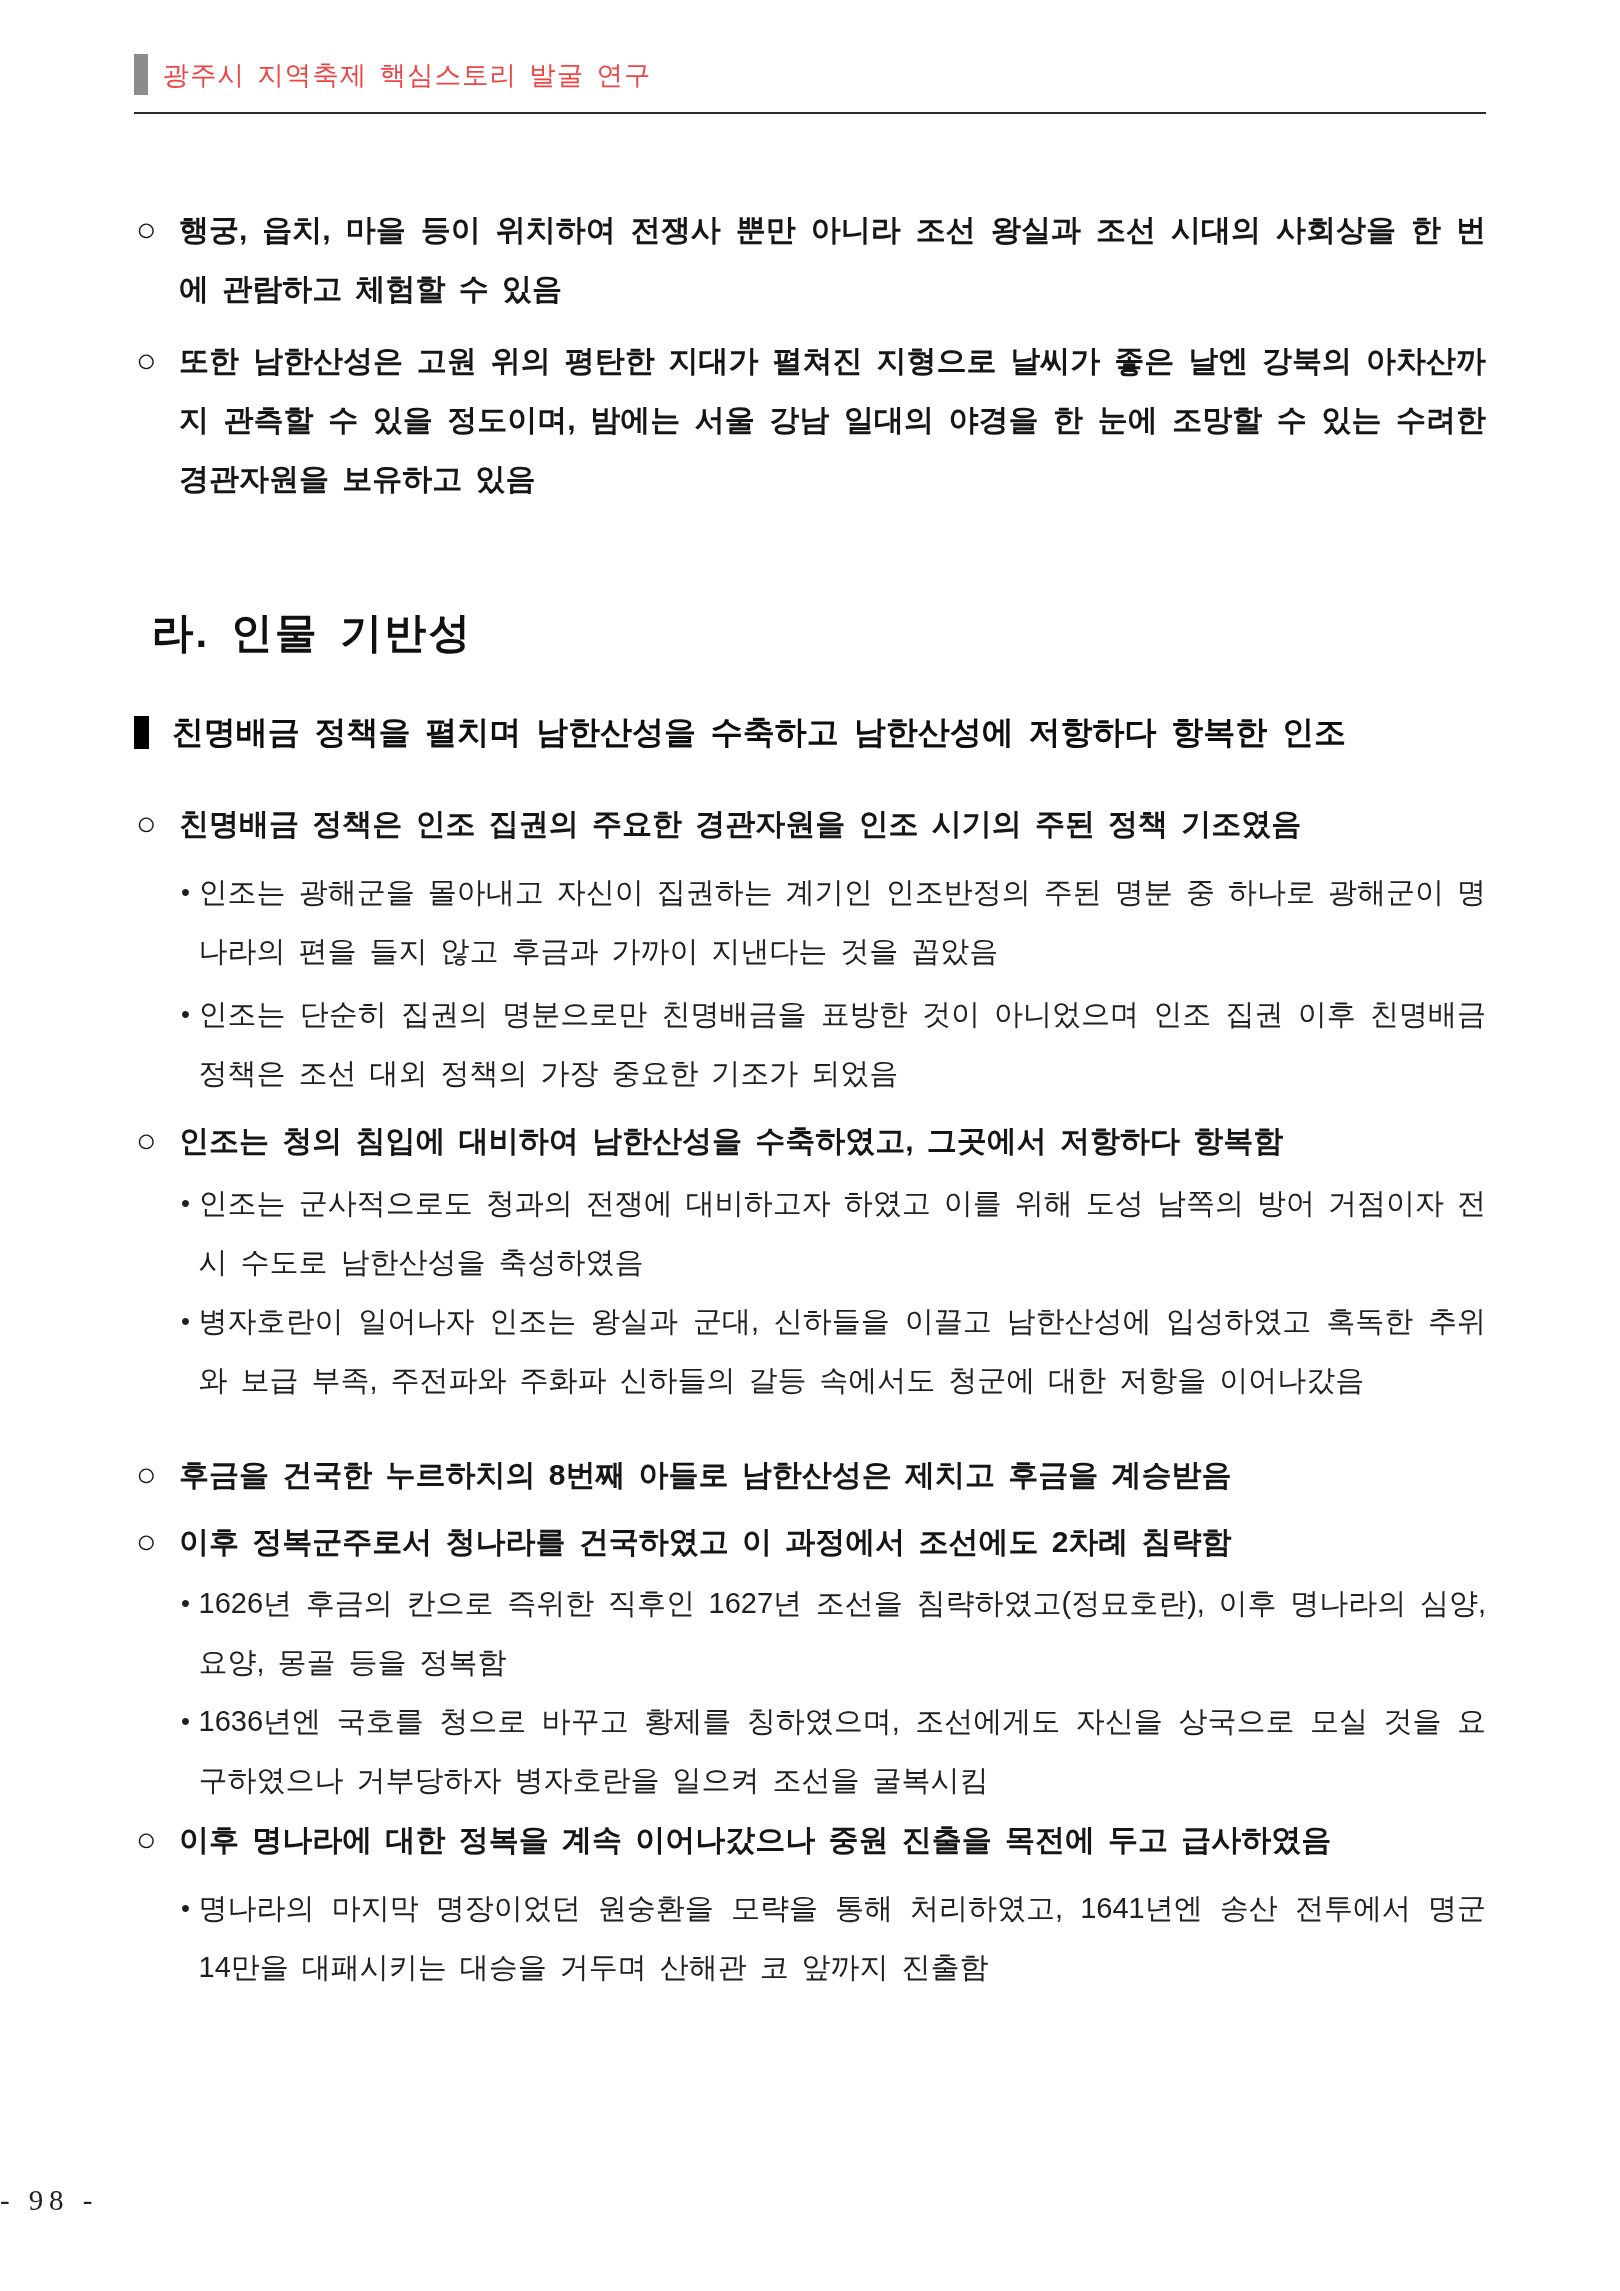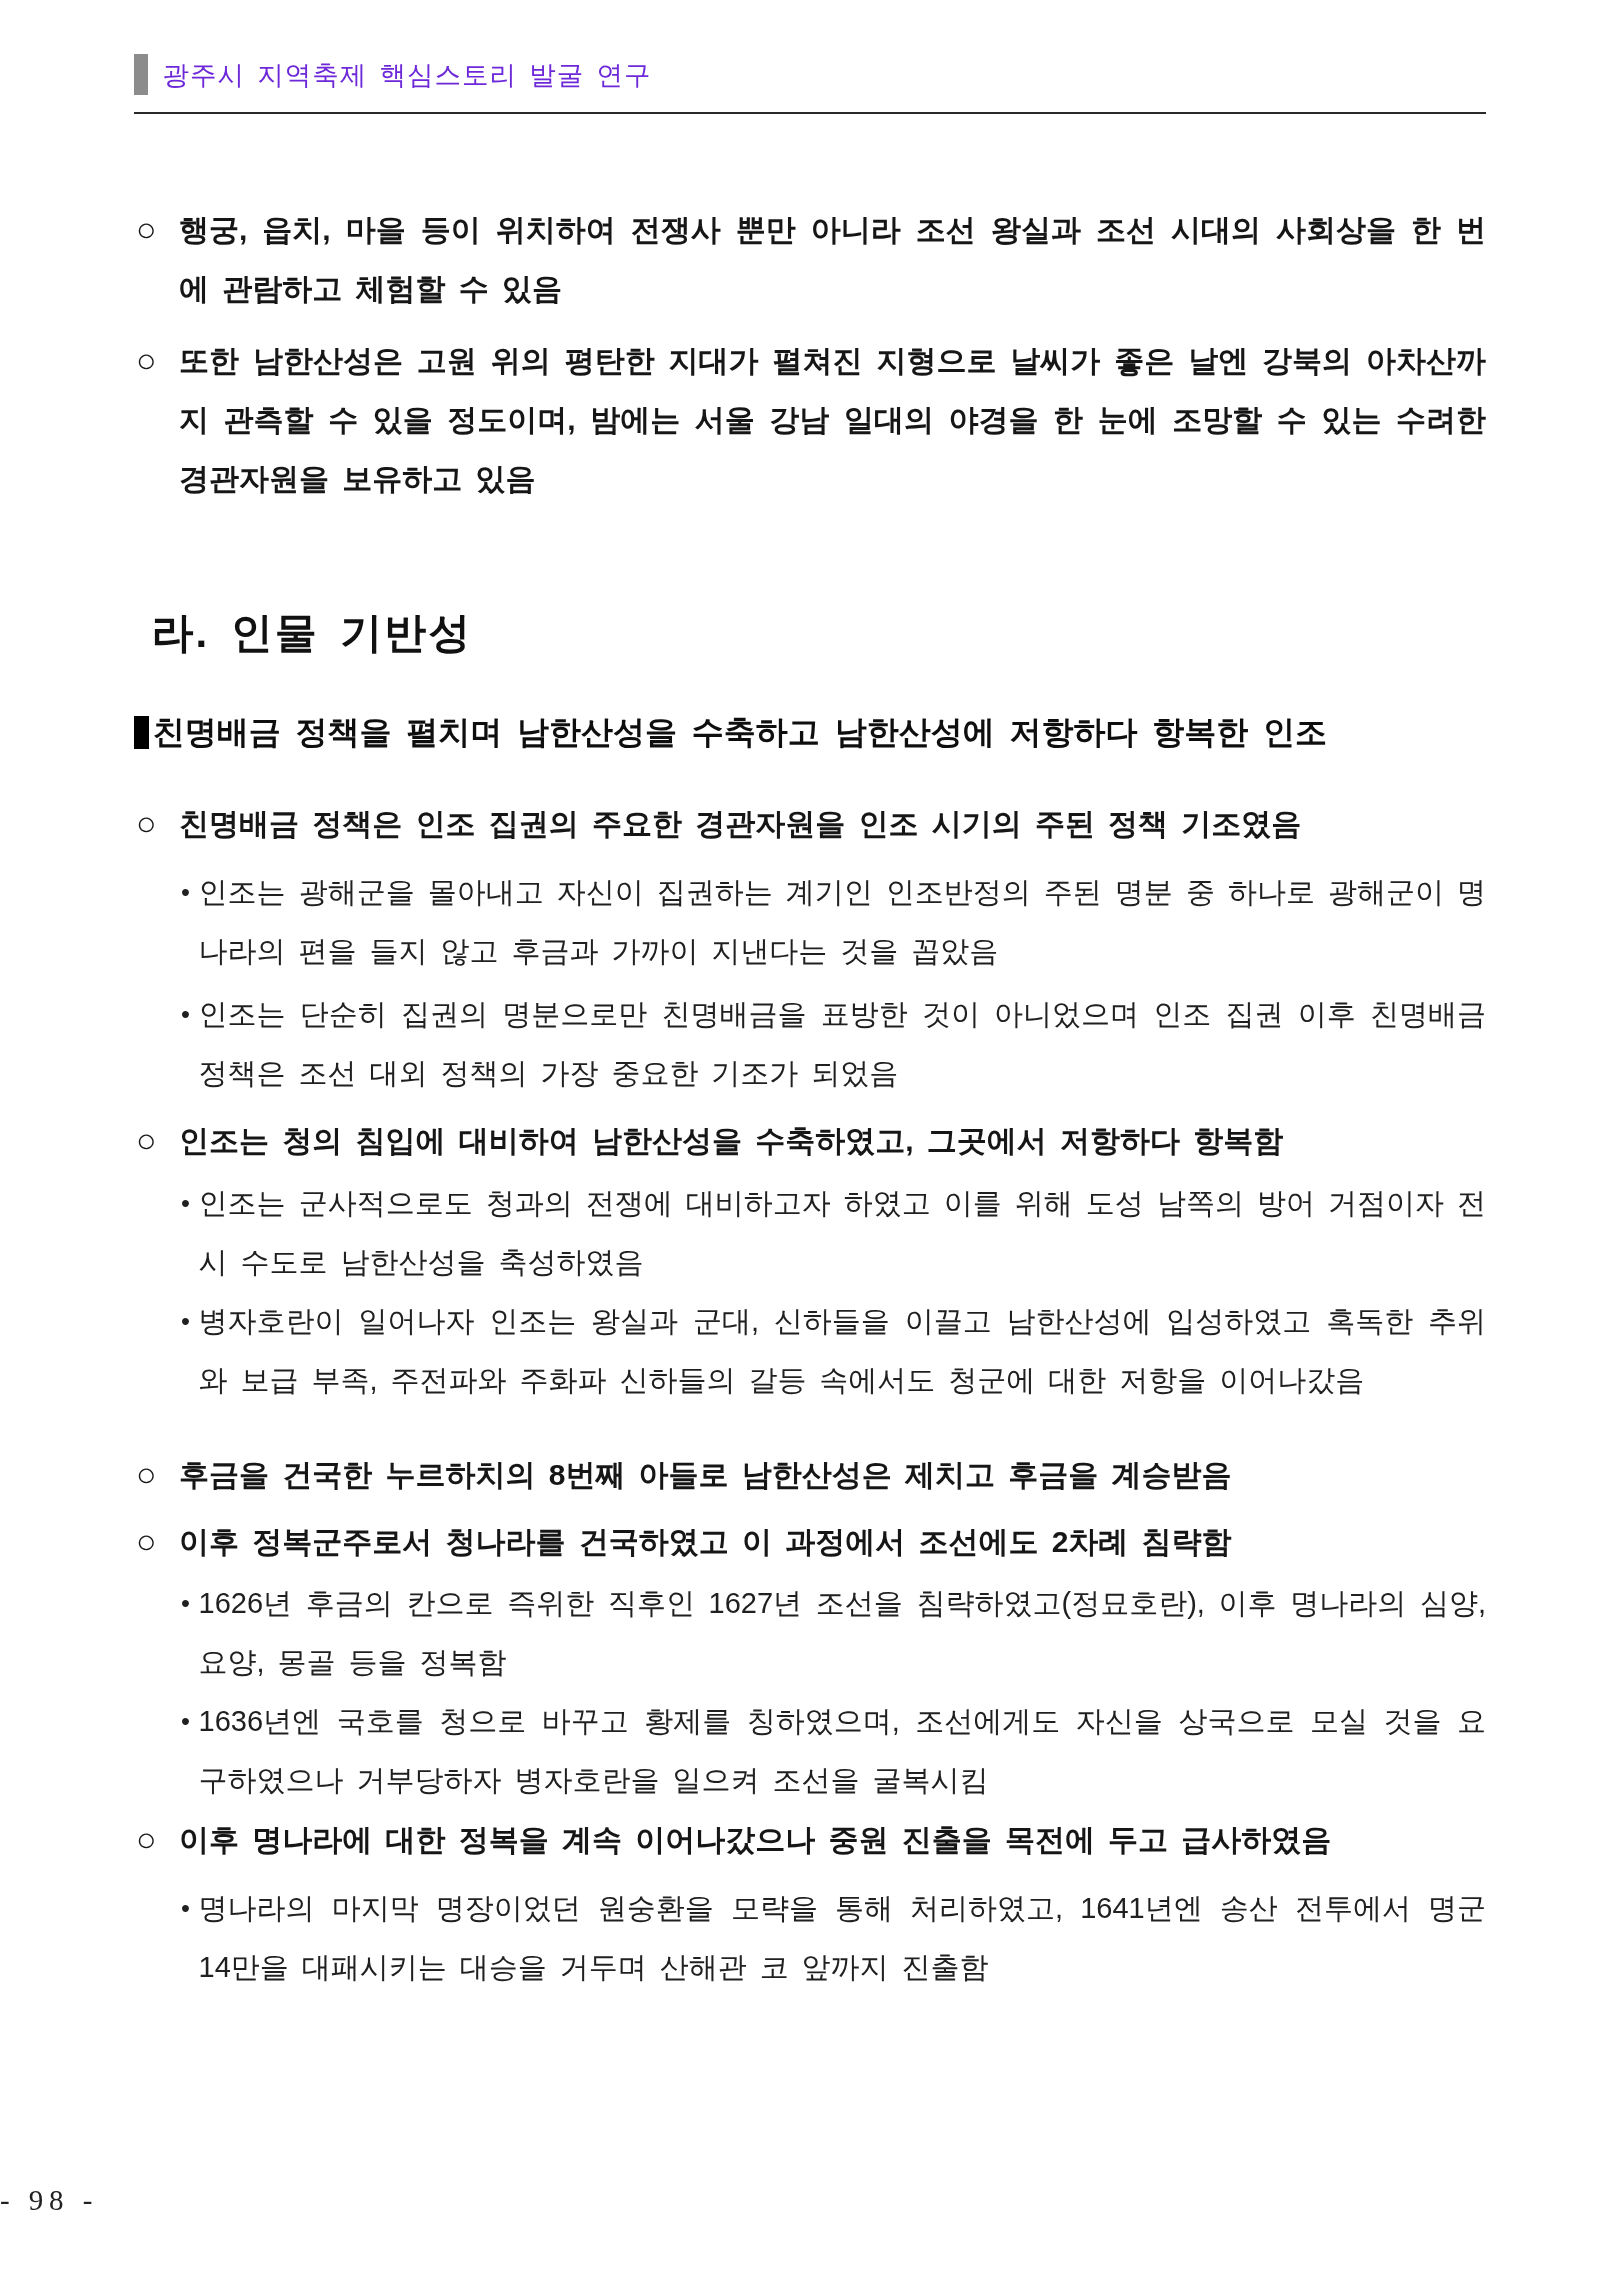--- a/index.html
+++ b/index.html
@@ -25,21 +25,21 @@
   }
   .header-bar {
     width: 13.7px;
     height: 41px;
     background: #8c8c8c;
     flex: none;
   }
   .header-title {
     font-size: 26.5px;
     letter-spacing: 1px;
-    color: #6d28d9;
+    color: #ef4444;
     word-spacing: 3.9px;
   }
 
   
   .item-circle {
     position: relative;
     padding-left: 45px;
     font-size: 30px;
     font-weight: bold;
     line-height: 59px;
@@ -79,21 +79,21 @@
     font-size: 42px;
     font-weight: bold;
     letter-spacing: 2px;
     word-spacing: 7.8px;
     color: #111111;
     padding-left: 17.6px;
   }
   .subsection-heading {
     display: flex;
     align-items: center;
-    gap: 4px;
+    gap: 23px;
     font-size: 32px;
     font-weight: bold;
     line-height: 41px;
     word-spacing: 5.9px;
     color: #0e0e0e;
   }
   .black-bar {
     width: 14.7px;
     height: 33px;
     background: #000000;

